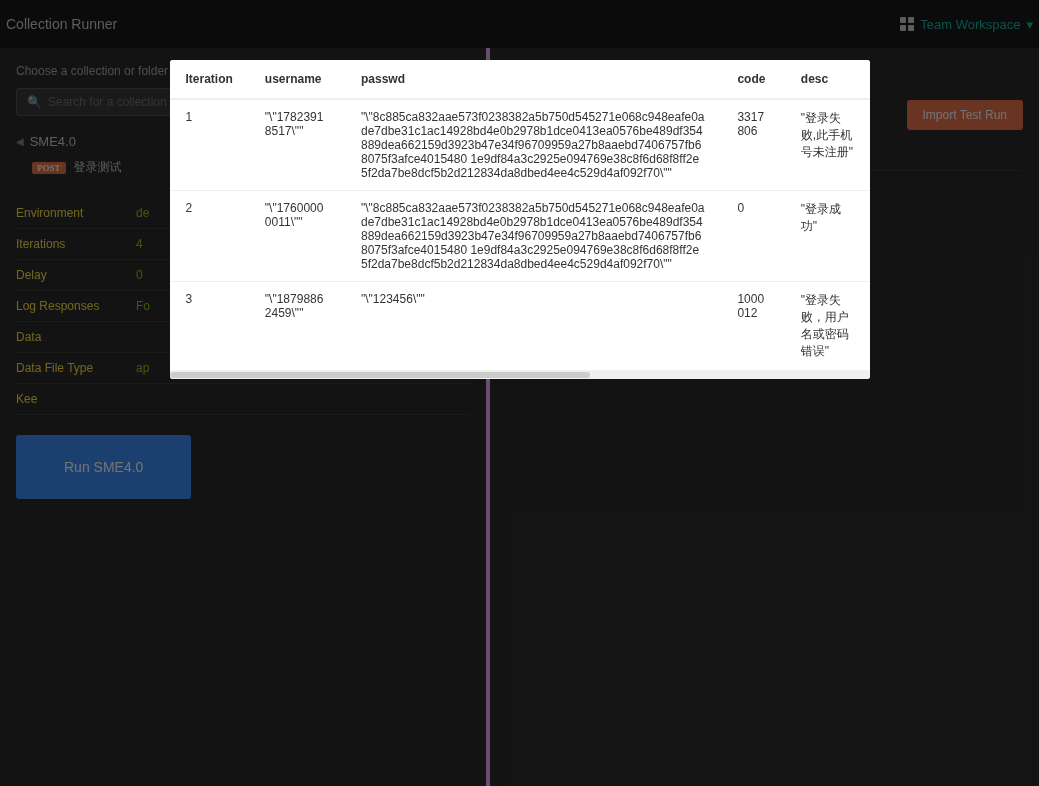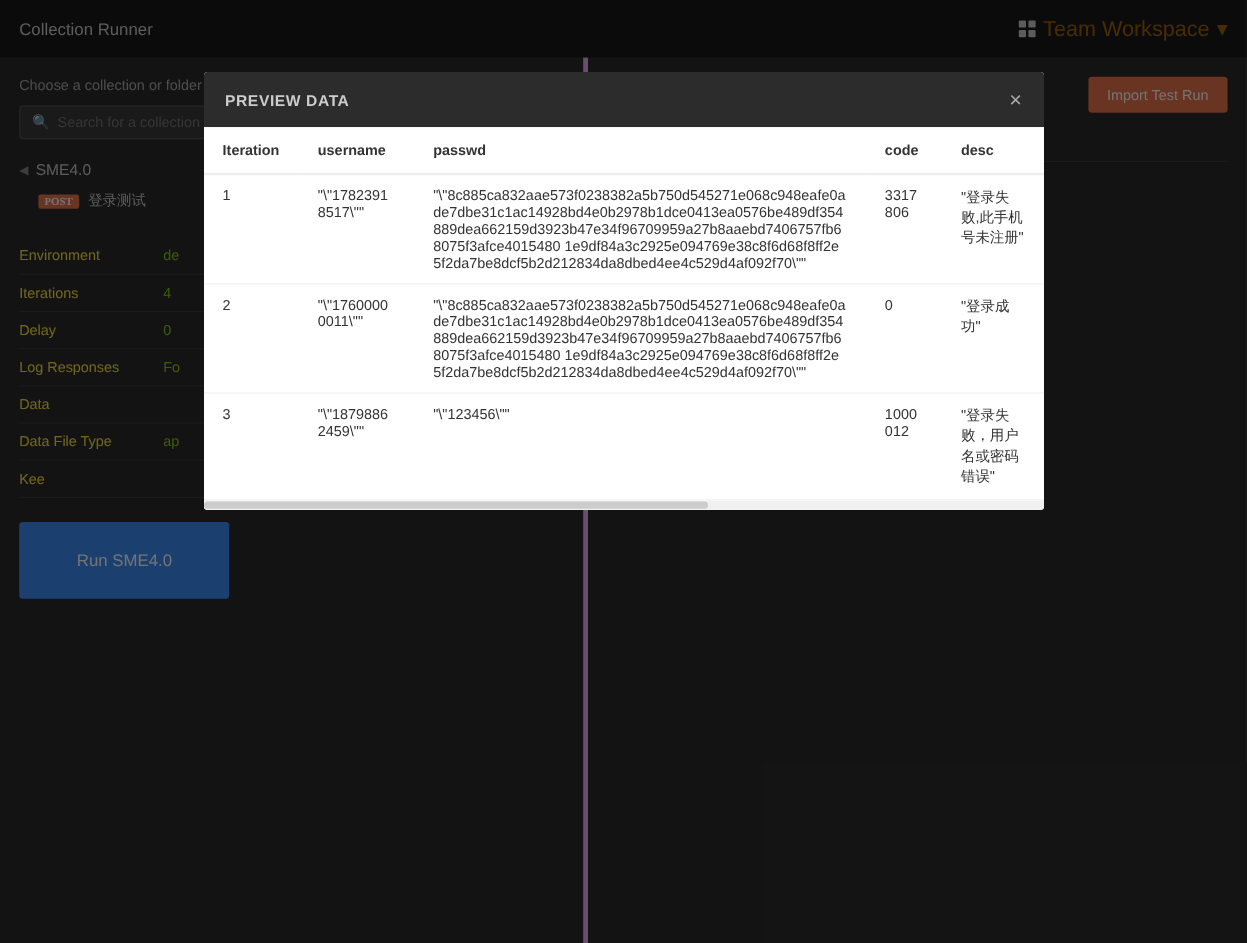--- a/index.html
+++ b/index.html
@@ -5,43 +5,43 @@
     * { box-sizing: border-box; margin: 0; padding: 0; }
     body { font-family: -apple-system, BlinkMacSystemFont, 'Segoe UI', sans-serif; background: #2c2c2c; width: 1039px; height: 786px; overflow: hidden; position: relative; }
 
     
     .top-nav {
       background: #1a1a1a;
       height: 48px;
       display: flex;
       align-items: center;
       justify-content: space-between;
-      padding: 0 16px;
+      padding: 0 6px;
       gap: 40px;
     }
     .top-nav-left {
       display: flex;
       align-items: center;
       gap: 8px;
     }
     .app-title {
       color: #ccc;
       font-size: 14px;
       font-weight: 500;
     }
     .top-nav-center {
       display: flex;
       align-items: center;
       gap: 6px;
     }
     .workspace-btn {
       background: transparent;
       border: none;
-      color: #a16207;
-      font-size: 18px;
+      color: #14b8a6;
+      font-size: 13px;
       cursor: pointer;
       display: flex;
       align-items: flex-end;
       gap: 6px;
     }
     .workspace-icon {
       display: inline-grid;
       grid-template-columns: 1fr 1fr;
       gap: 2px;
       width: 14px;
@@ -182,20 +182,21 @@
     }
     .import-btn {
       background: #e8734a;
       color: #fff;
       border: none;
       padding: 8px 16px;
       border-radius: 3px;
       font-size: 12px;
       cursor: pointer;
       white-space: nowrap;
+      margin-top: 36px;
     }
     .run-entry {
       padding: 8px 0;
       font-size: 12px;
       color: #aaa;
       border-bottom: 1px solid #3a3a3a;
     }
 
     
     .modal-overlay {
@@ -374,24 +375,20 @@
         <input type="text" style="background: transparent; border: none; outline: none; color: rgb(136, 136, 136); font-size: 12px;" placeholder="Type to Filter">
       </div>
       <button class="import-btn">Import Test Run</button>
     </div>
     <div class="run-entry">2:00 pm</div>
   </div>
 </div>
 
 <div class="modal-overlay">
   <div class="modal">
-    <div class="modal-header">
-      <span class="modal-title">PREVIEW DATA</span>
-      <button class="close-btn">×</button>
-    </div>
     <div class="modal-body">
       <table>
         <thead>
           <tr>
             <th>Iteration</th>
             <th>username</th>
             <th>passwd</th>
             <th>code</th>
             <th>desc</th>
           </tr>

